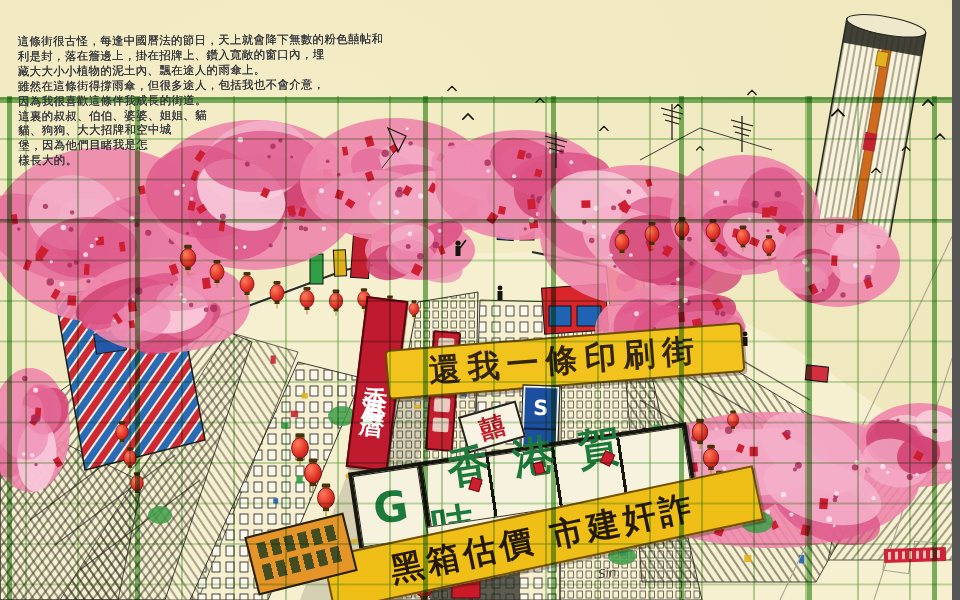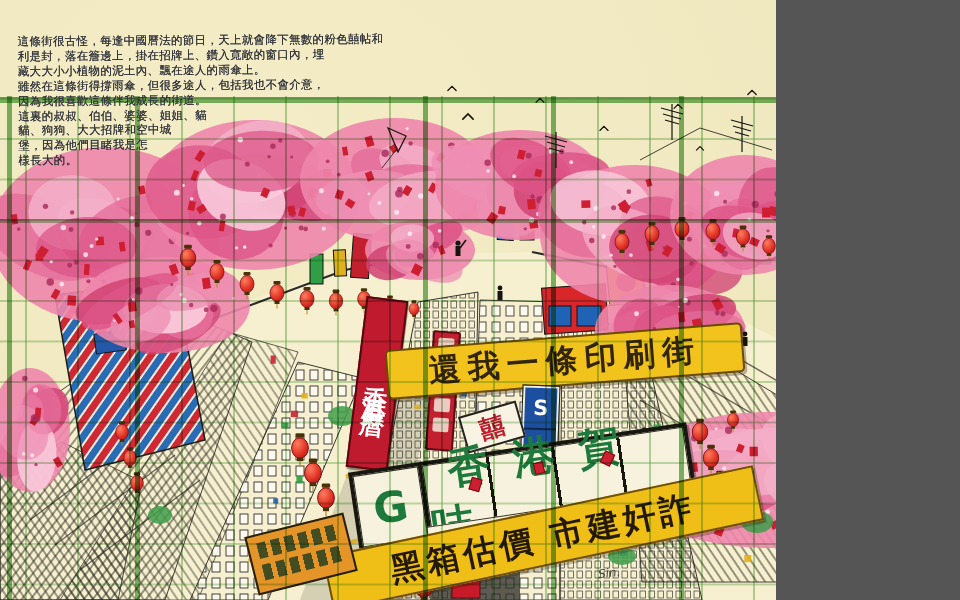--- a/index.html
+++ b/index.html
@@ -1,16 +1,16 @@
 <!DOCTYPE html>
 <html><head>
 <meta charset="utf-8">
 <style>
   html,body{margin:0;padding:0;background:#555;}
-  .canvas{position:relative;width:776px;height:600px;overflow:hidden;
+  .canvas{position:relative;width:952px;height:600px;overflow:hidden;
     background:radial-gradient(1300px 900px at 32% 22%, #f3ecc6 0%, #efe7bd 60%, #e9e0ae 100%);
     font-family:"DejaVu Sans",sans-serif;}
   svg#art{position:absolute;left:0;top:0;}
   
   .grid{position:absolute;left:0;right:0;top:96px;bottom:0;pointer-events:none;mix-blend-mode:multiply;
     background-image:
       linear-gradient(90deg, rgba(96,170,80,.48) 0 2px, transparent 2px),
       linear-gradient(180deg, rgba(96,170,80,.40) 0 2px, transparent 2px);
     background-size:52px 100%, 100% 40.5px;
     background-position:25px 0, 0 42px;}

